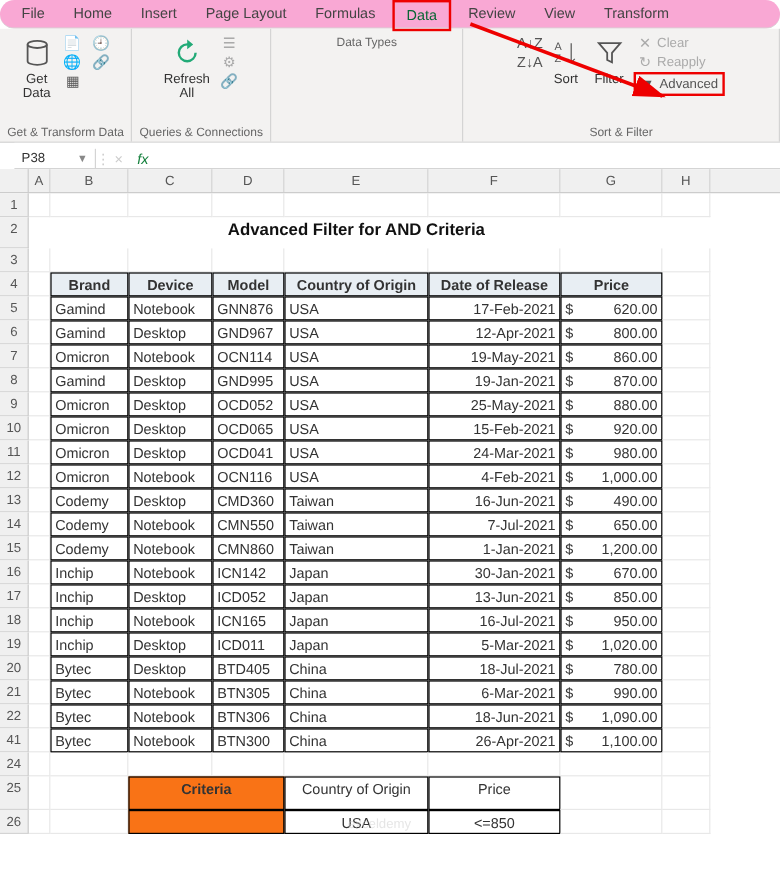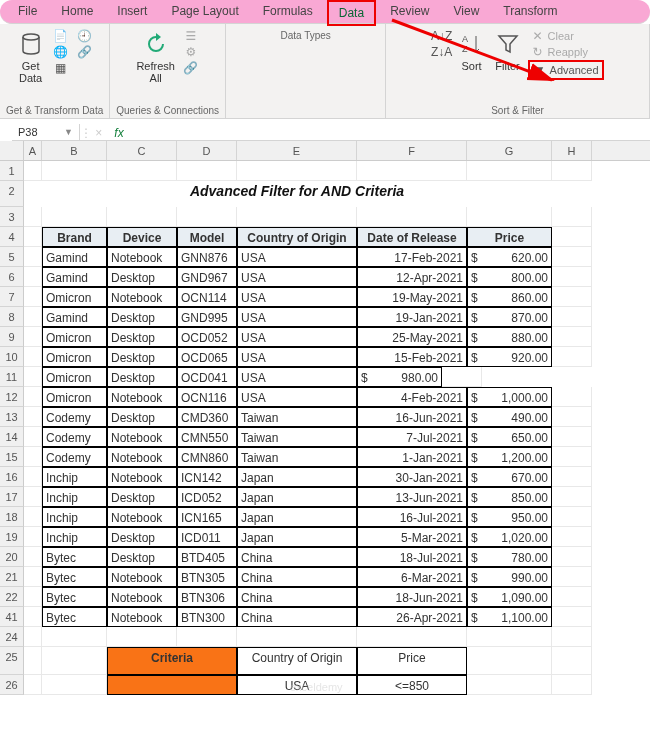--- a/index.html
+++ b/index.html
@@ -237,21 +237,21 @@
         <div class="cell cC"></div>
         <div class="cell cD"></div>
         <div class="cell cE"></div>
         <div class="cell cF"></div>
         <div class="cell cG"></div>
         <div class="cell cH"></div>
       </div>
       <div class="row title-row" style="height: 26px;">
         <div class="row-h">2</div>
         <div class="cell cA"></div>
-        <div class="cell title-merged" style="width: 510px; font-style: italic;">Advanced Filter for AND Criteria</div>
+        <div class="cell title-merged" style="width: 510px;">Advanced Filter for AND Criteria</div>
         <div class="cell cH"></div>
       </div>
       <div class="row">
         <div class="row-h">3</div>
         <div class="cell cA"></div>
         <div class="cell cB"></div>
         <div class="cell cC"></div>
         <div class="cell cD"></div>
         <div class="cell cE"></div>
         <div class="cell cF"></div>
@@ -335,20 +335,21 @@
         <div class="cell cG tbl-cell price-cell"><span class="price-dollar">$</span>920.00</div>
         <div class="cell cH"></div>
       </div>
       <div class="row">
         <div class="row-h">11</div>
         <div class="cell cA"></div>
         <div class="cell cB tbl-cell">Omicron</div>
         <div class="cell cC tbl-cell">Desktop</div>
         <div class="cell cD tbl-cell">OCD041</div>
         <div class="cell cE tbl-cell">USA</div>
+        <div class="cell cF tbl-cell price-cell">24-Mar-2021</div>
         <div class="cell cG tbl-cell price-cell"><span class="price-dollar">$</span>980.00</div>
         <div class="cell cH"></div>
       </div>
       <div class="row">
         <div class="row-h">12</div>
         <div class="cell cA"></div>
         <div class="cell cB tbl-cell">Omicron</div>
         <div class="cell cC tbl-cell">Notebook</div>
         <div class="cell cD tbl-cell">OCN116</div>
         <div class="cell cE tbl-cell">USA</div>

